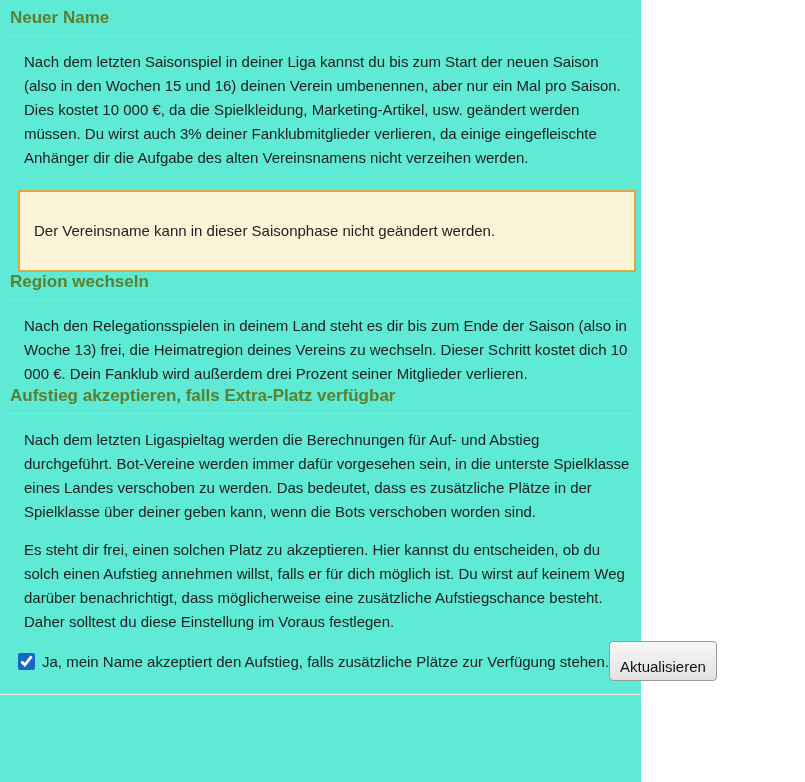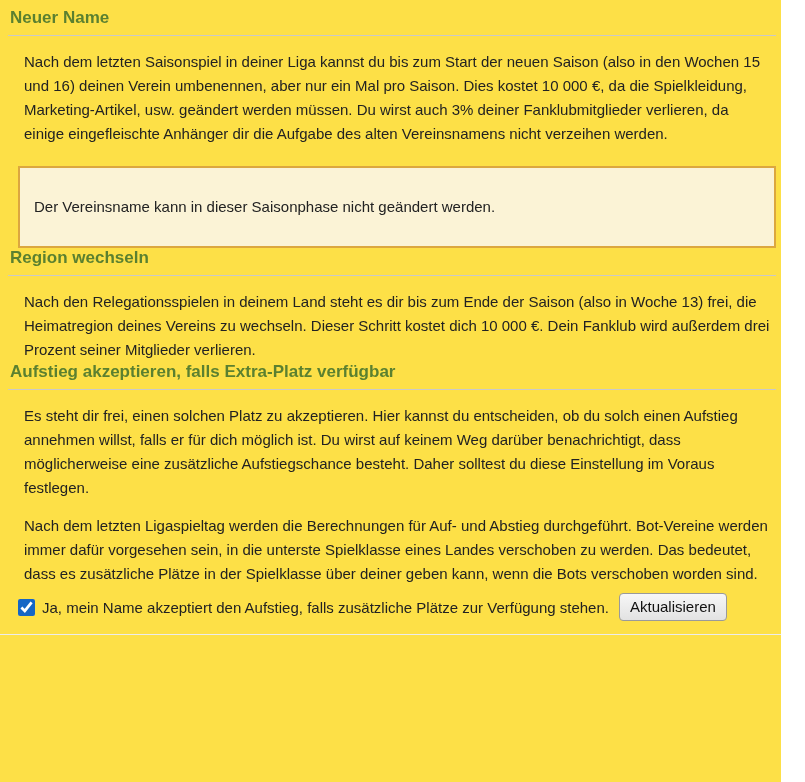--- a/index.html
+++ b/index.html
@@ -5,24 +5,24 @@
   * { box-sizing: border-box; }
   html, body {
     margin: 0;
     padding: 0;
     background: #ffffff;
     width: 805px;
     font-family: "Liberation Sans", sans-serif;
     color: #222222;
   }
   .page {
-    width: 781px;
+    width: 641px;
     min-height: 782px;
     padding-top: 8px;
-    background: #fde047;
+    background: #5eead4;
   }
   .section-header {
     margin: 0 5px 0 8px;
     padding: 0 0 7px 2px;
     border-bottom: 1px solid #c9c9c9;
   }
   .section-header h2 {
     margin: 0;
     font-size: 17px;
     line-height: 20px;
@@ -56,22 +56,21 @@
     height: 17px;
     margin: 0 7px 0 0;
     accent-color: #1566c5;
     flex: 0 0 auto;
   }
   .checkbox-row label {
     font-size: 15px;
     color: #222222;
   }
   .update-button {
-    margin-left: 10px;
-    padding: 4px 10px 5px 10px;
+    padding: 16px 10px 5px 10px;
     font-family: "Liberation Sans", sans-serif;
     font-size: 15px;
     color: #111111;
     background: linear-gradient(#f7f7f7, #e2e2e2);
     border: 1px solid #9a9a9a;
     border-radius: 4px;
     cursor: pointer;
     flex: 0 0 auto;
   }
   .bottom-rule {
@@ -100,22 +99,22 @@
     <div class="section-header gap-lg">
       <h2>Region wechseln</h2>
     </div>
     <p class="body-text">Nach den Relegationsspielen in deinem Land steht es dir bis zum Ende der Saison (also in Woche 13) frei, die Heimatregion deines Vereins zu wechseln. Dieser Schritt kostet dich 10 000 €. Dein Fanklub wird außerdem drei Prozent seiner Mitglieder verlieren.</p>
   </div>
 
   <div>
     <div class="section-header gap-lg">
       <h2>Aufstieg akzeptieren, falls Extra-Platz verfügbar</h2>
     </div>
+    <p class="body-text">Nach dem letzten Ligaspieltag werden die Berechnungen für Auf- und Abstieg durchgeführt. Bot-Vereine werden immer dafür vorgesehen sein, in die unterste Spielklasse eines Landes verschoben zu werden. Das bedeutet, dass es zusätzliche Plätze in der Spielklasse über deiner geben kann, wenn die Bots verschoben worden sind.</p>
     <p class="body-text">Es steht dir frei, einen solchen Platz zu akzeptieren. Hier kannst du entscheiden, ob du solch einen Aufstieg annehmen willst, falls er für dich möglich ist. Du wirst auf keinem Weg darüber benachrichtigt, dass möglicherweise eine zusätzliche Aufstiegschance besteht. Daher solltest du diese Einstellung im Voraus festlegen.</p>
-    <p class="body-text">Nach dem letzten Ligaspieltag werden die Berechnungen für Auf- und Abstieg durchgeführt. Bot-Vereine werden immer dafür vorgesehen sein, in die unterste Spielklasse eines Landes verschoben zu werden. Das bedeutet, dass es zusätzliche Plätze in der Spielklasse über deiner geben kann, wenn die Bots verschoben worden sind.</p>
     <div class="checkbox-row">
       <input type="checkbox" id="accept-promotion" checked="checked" style="">
       <label for="accept-promotion">Ja, mein Name akzeptiert den Aufstieg, falls zusätzliche Plätze zur Verfügung stehen.</label>
       <button class="update-button">Aktualisieren</button>
     </div>
   </div>
 
   <hr class="bottom-rule">
 
 </div>

